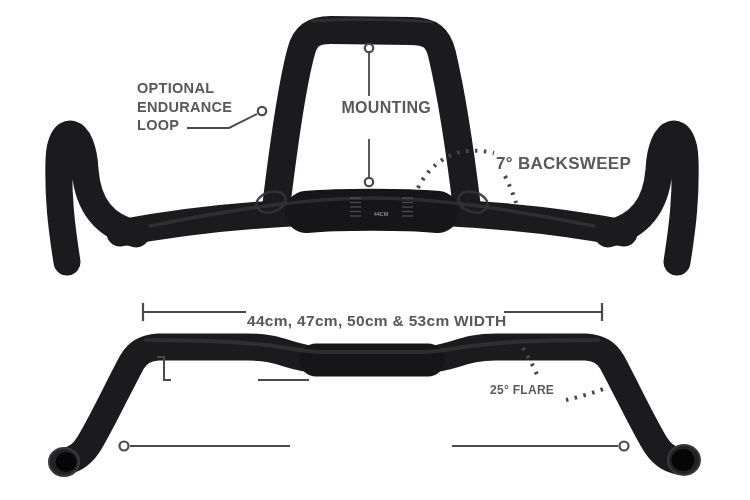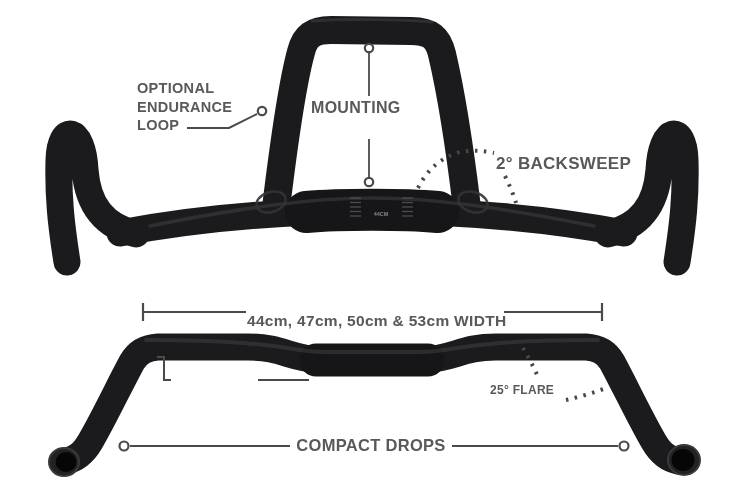--- a/index.html
+++ b/index.html
@@ -2,21 +2,21 @@
 <html><head>
 <meta charset="utf-8">
 <style>
   html,body{margin:0;padding:0;background:#ffffff;}
   .canvas{position:relative;width:750px;height:500px;background:#ffffff;overflow:hidden;
           font-family:"Liberation Sans","DejaVu Sans",sans-serif;}
   .canvas svg{position:absolute;left:0;top:0;}
   .lbl{position:absolute;font-weight:700;color:#58595b;letter-spacing:.3px;white-space:nowrap;}
   .lbl .line{display:block;}
   .lbl-endurance{left:137px;top:79px;font-size:14.5px;line-height:18.5px;}
-  .lbl-mounting{left:311px;top:99px;width:120px;text-align:left;font-size:16px;line-height:17.5px;}
+  .lbl-mounting{left:311px;top:99px;width:120px;text-align:right;font-size:16px;line-height:17.5px;}
   .lbl-backsweep{left:496px;top:154px;font-size:17px;}
   .lbl-width{left:247px;top:312px;width:257px;text-align:center;font-size:15.5px;}
   .lbl-rise{left:173px;top:371px;font-size:16.5px;}
   .lbl-flare{left:490px;top:383px;font-size:12px;}
   .lbl-drops{left:288px;top:436px;width:166px;text-align:center;font-size:16.5px;}
 </style>
 </head>
 <body>
 
 <div class="canvas">
@@ -116,21 +116,20 @@
   <div class="lbl lbl-endurance">
     <span class="line">OPTIONAL</span>
     <span class="line">ENDURANCE</span>
     <span class="line">LOOP</span>
   </div>
 
   <div class="lbl lbl-mounting">
     <span class="line">MOUNTING</span>
   </div>
 
-  <div class="lbl lbl-backsweep">2° BACKSWEEP</div>
+  <div class="lbl lbl-backsweep">7° BACKSWEEP</div>
 
   <div class="lbl lbl-width">44cm, 47cm, 50cm &amp; 53cm WIDTH</div>
 
 
   <div class="lbl lbl-flare">25° FLARE</div>
 
-  <div class="lbl lbl-drops">COMPACT DROPS</div>
 </div>
 
 </body></html>

